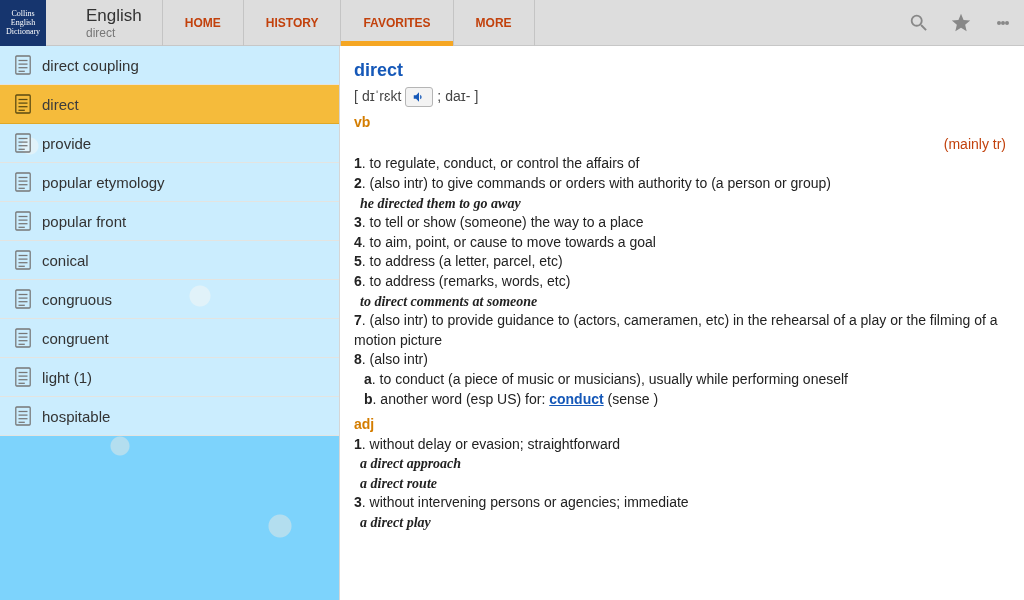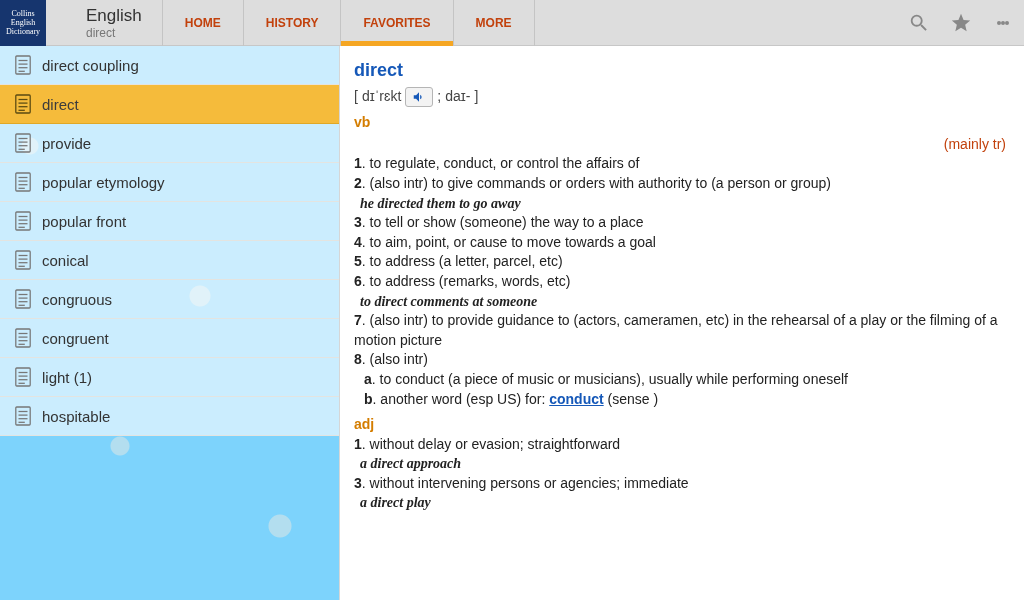--- a/index.html
+++ b/index.html
@@ -250,17 +250,18 @@
         <div class="example">to direct comments at someone</div>
         <div class="sense"><span class="num">7</span><span>. (also intr) to provide guidance to (actors, cameramen, etc) in the rehearsal of a play or the filming of a motion picture</span></div>
         <div class="sense"><span class="num">8</span><span>. (also intr)</span></div>
         <div class="sense sub"><span class="alpha">a</span><span>. to conduct (a piece of music or musicians), usually while performing oneself</span></div>
         <div class="sense sub"><span class="alpha">b</span><span>. another word (esp US) for: </span><a class="xref" href="#">conduct</a><span> (sense )</span></div>
       </div>
     <div class="pos">adj</div>
     <div id="adj-senses">
         <div class="sense"><span class="num">1</span><span>. without delay or evasion; straightforward</span></div>
         <div class="example">a direct approach</div>
+        <div class="example">a direct route</div>
         <div class="sense"><span class="num">3</span><span>. without intervening persons or agencies; immediate</span></div>
         <div class="example">a direct play</div>
       </div>
   </div>
 </div>
 
 </body></html>

